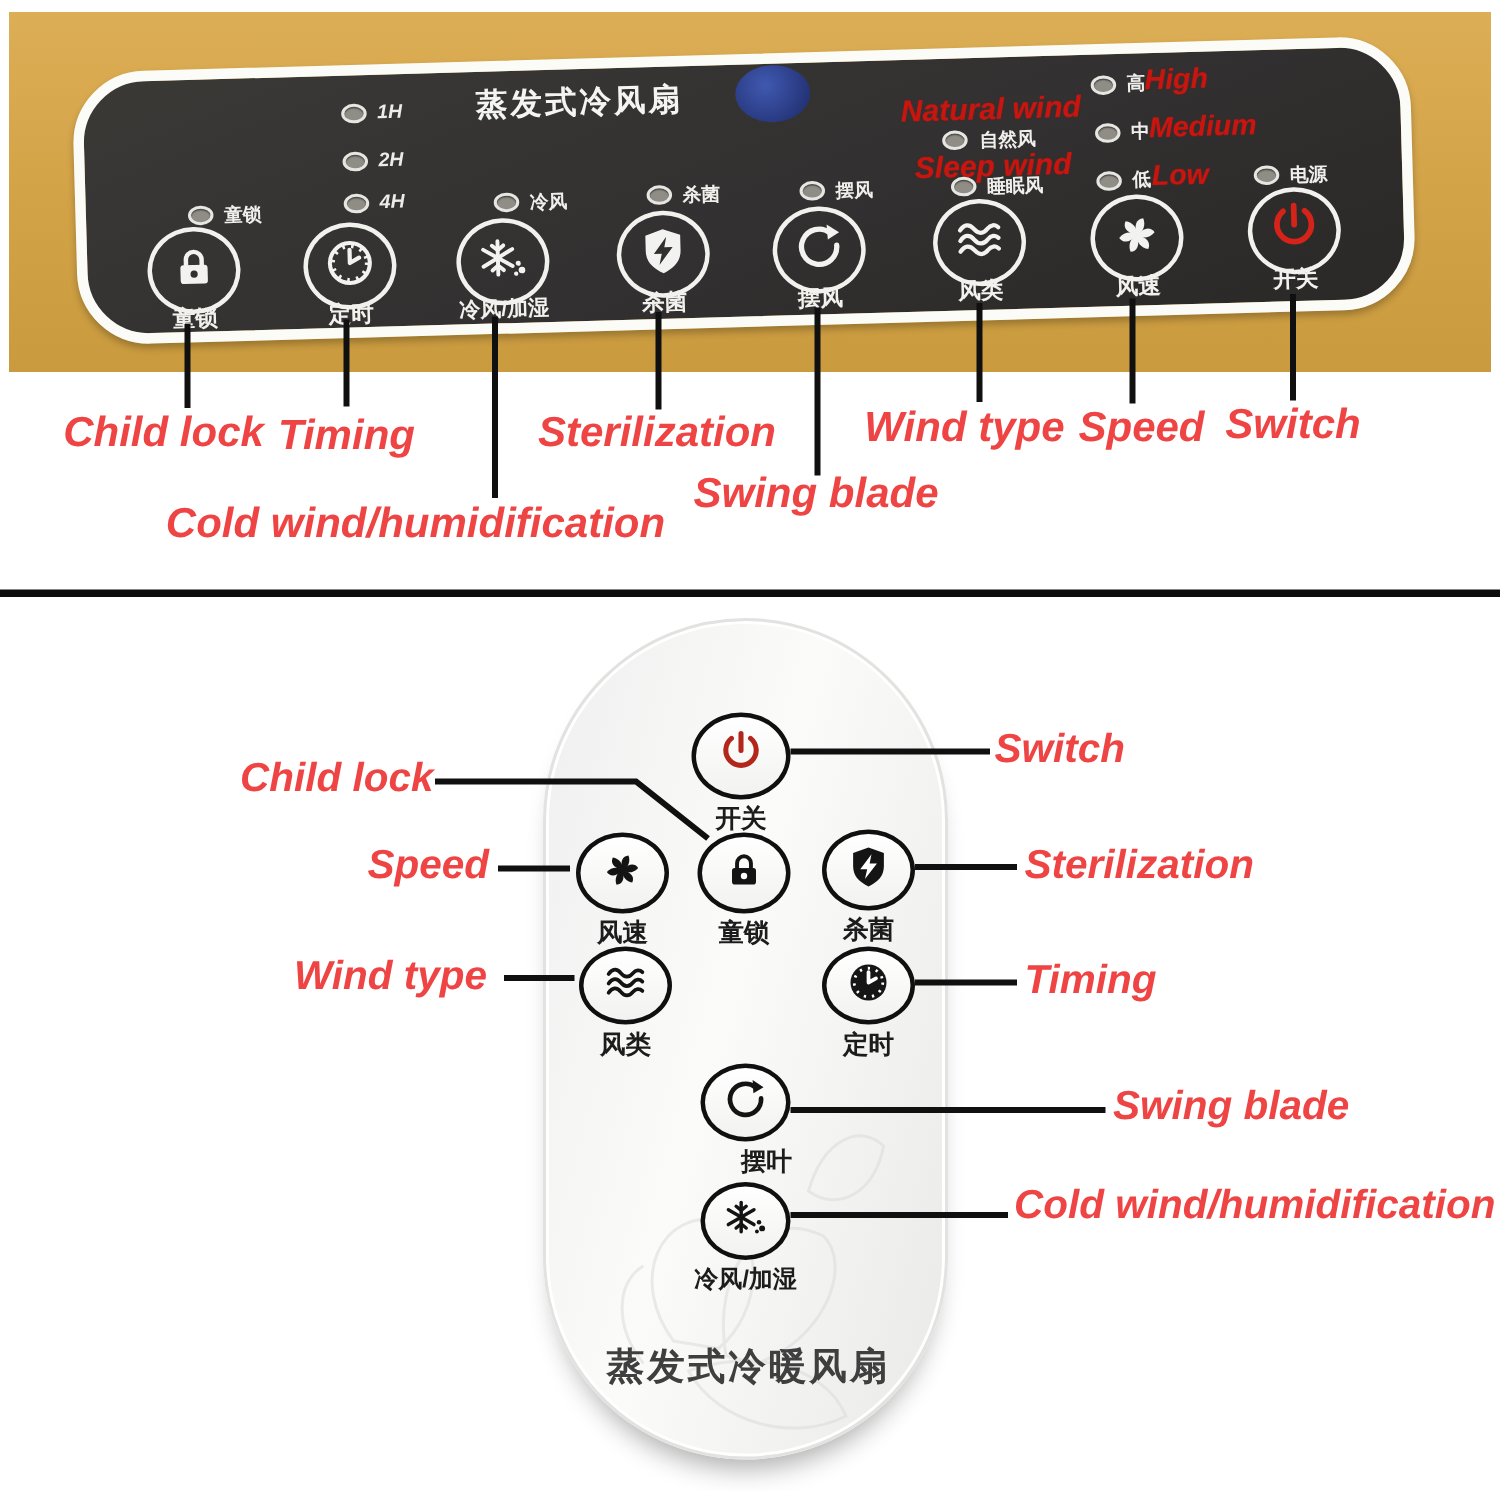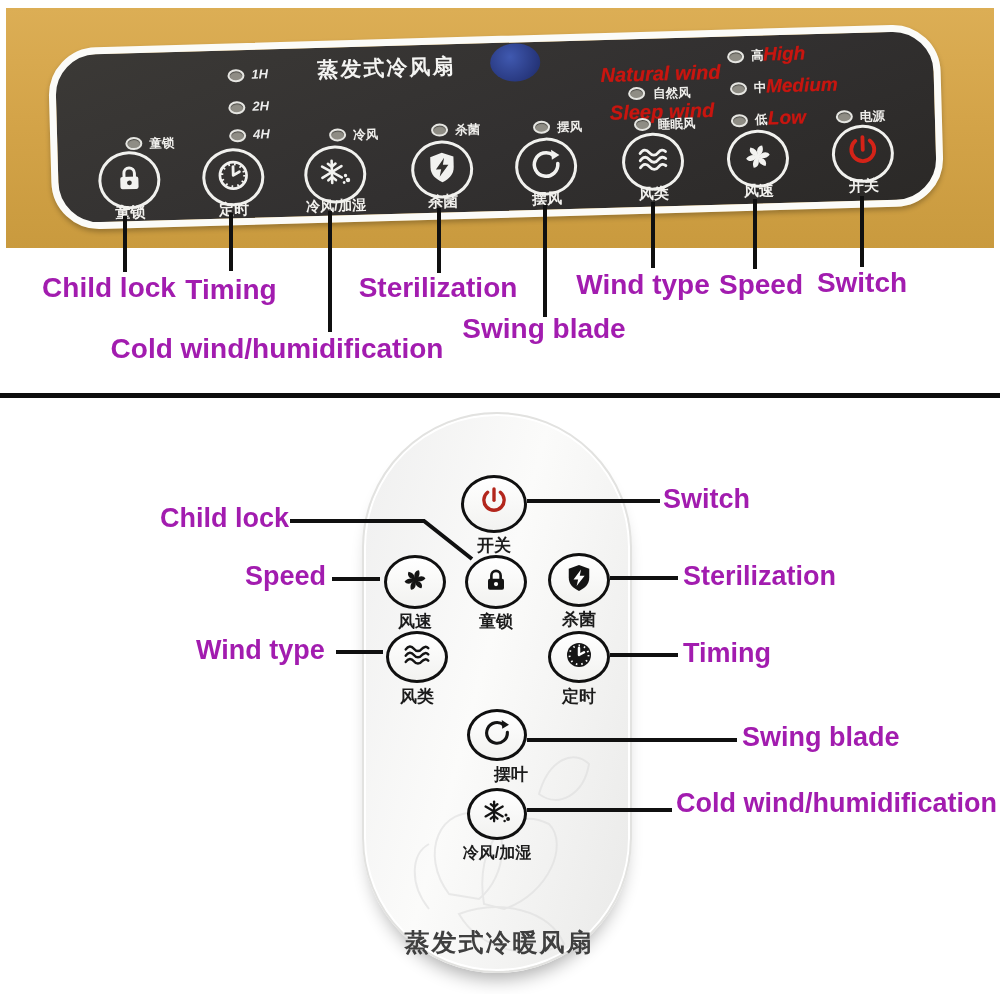--- a/index.html
+++ b/index.html
@@ -34,22 +34,22 @@
     cursor:pointer;
   }
   .pbtn svg { width:34px; height:34px; color:#f2f2f0; }
   .pbtn.red svg { color:#d42318; }
   .pzh { color:#f2f1ee; font-size:15px; font-weight:700; text-align:center; white-space:nowrap; }
   .on-dark .hole { fill:#32302e; }
   .on-dark .bolt { fill:#32302e; }
   .on-light .hole { fill:#ffffff; }
   .on-light .bolt { fill:#ffffff; }
   
-  .ann { position:absolute; font-size:28px; font-weight:700; 
-         color:#a21caf; white-space:nowrap; }
+  .ann { position:absolute; font-size:28px; font-weight:700; font-style:italic;
+         color:#ef4444; white-space:nowrap; }
   .ann.small { font-size:27px; }
   .center { transform:translateX(-50%); }
   
   .divider { position:absolute; left:0; top:393px; width:1000px; height:5px; background:#0d0d0d; }
   
   .remote {
     position:absolute; left:362px; top:412px; width:270px; height:561px;
     border-radius:135px;
     background:linear-gradient(105deg,#efefef 0%,#fbfbfa 45%,#e9e9e8 100%);
     border:2px solid #e2e2e0;
@@ -57,21 +57,21 @@
   }
   .remote > * { position:absolute; }
   .rbtn {
     border:3px solid #101010; border-radius:50%;
     background:linear-gradient(180deg,#ffffff,#f2f2f0);
     display:flex; align-items:center; justify-content:center; cursor:pointer;
   }
   .rbtn svg { width:30px; height:30px; color:#141414; }
   .rbtn.red svg { color:#b3261c; }
   .rzh { color:#1c1c1c; font-size:17px; font-weight:700; text-align:center; white-space:nowrap; }
-  .brand { color:#3f3f3f; font-size:25px; font-weight:700; letter-spacing:2px; text-align:center;margin-top:32px; }
+  .brand { color:#3f3f3f; font-size:25px; font-weight:700; letter-spacing:2px; text-align:center; }
   .flower { opacity:.55; }
   
   #lines { position:absolute; left:0; top:0; pointer-events:none; }
 </style>
 </head>
 <body>
 
 <div id="stage">
 
   <div class="gold"></div>

